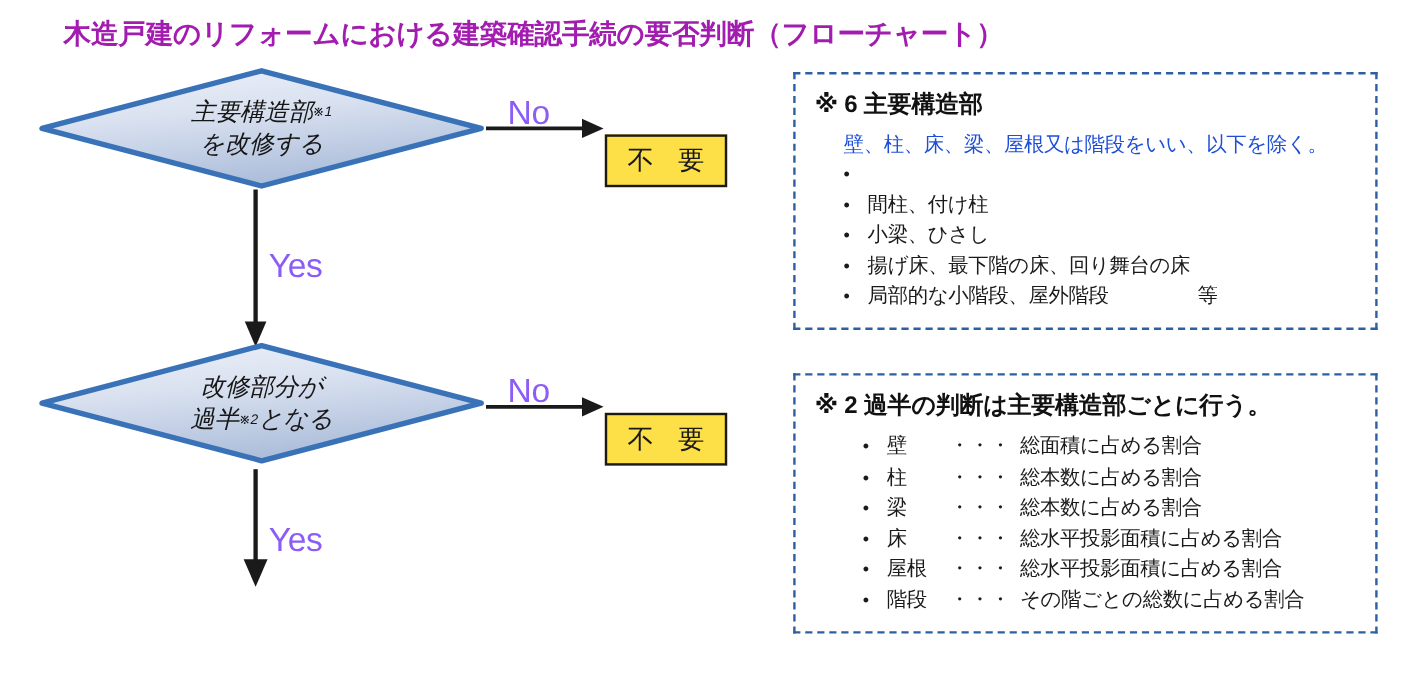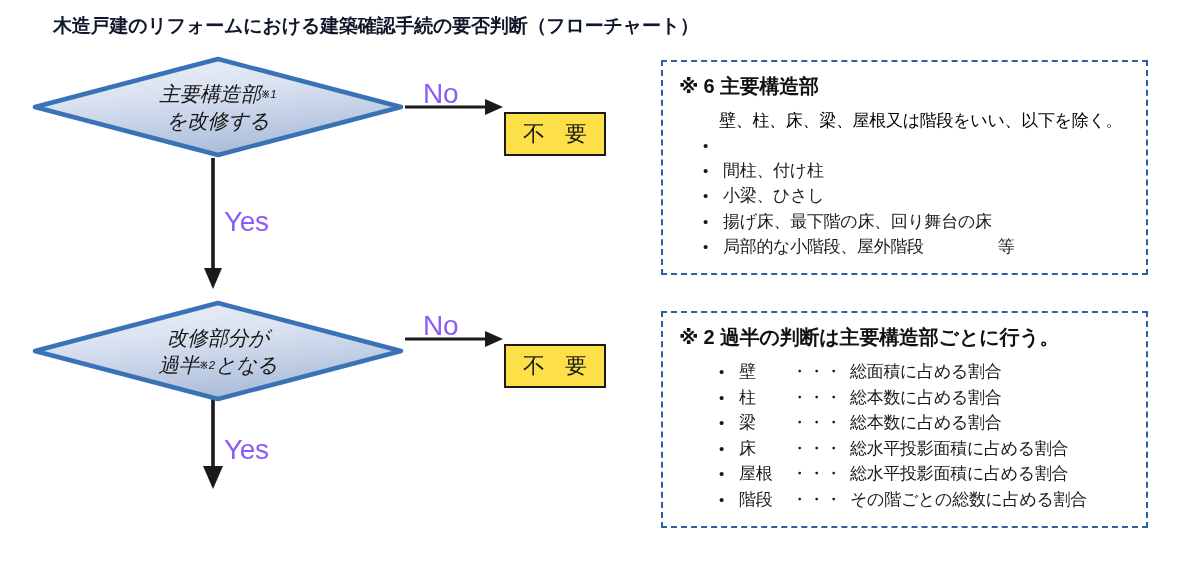--- a/index.html
+++ b/index.html
@@ -14,41 +14,41 @@
     font-family: "Liberation Sans", "DejaVu Sans", sans-serif;
     color: #1a1a1a;
     overflow: hidden;
   }
 
   
   .page-title {
     position: absolute;
     left: 53px;
     top: 13px;
-    font-size: 19px;
+    font-size: 23px;
     font-weight: 700;
     letter-spacing: -0.2px;
-    color: #0f172a;
+    color: #a21caf;
     white-space: nowrap;
   }
 
   
   .flow {
     position: absolute;
     left: 0; top: 0;
     width: 660px; height: 575px;
   }
 
   .diamond-wrap {
     position: absolute;
     width: 372px;
     height: 102px;
   }
   .diamond-wrap.d1 { left: 32px; top: 56px; }
-  .diamond-wrap.d2 { left: 32px; top: 300px; text-align: right; }
+  .diamond-wrap.d2 { left: 32px; top: 285px; text-align: right; }
 
   .diamond-svg { position: absolute; left: 0; top: 0; }
 
   .diamond-label {
     position: absolute;
     left: 0; top: 0;
     width: 372px; height: 102px;
     display: flex;
     flex-direction: column;
     align-items: center;
@@ -157,23 +157,23 @@
   .legend-title {
     font-size: 20px;
     font-weight: 700;
     color: #111111;
     letter-spacing: -0.2px;
     margin: 11px 0 0 16px;
     white-space: nowrap;
   }
   .legend-lead {
     font-size: 17px;
-    color: #000000;
+    color: #1d4ed8;
     letter-spacing: -0.3px;
-    margin: 9px 0 0 56px;
+    margin: 9px 0 0 40px;
     white-space: nowrap;
   }
   .legend-list {
     list-style: none;
     margin: 3px 0 0 0;
     padding: 0;
   }
   #legend-1 .legend-list { margin-left: 40px; }
   #legend-2 .legend-list { margin-left: 56px; margin-top: 8px; }
 

